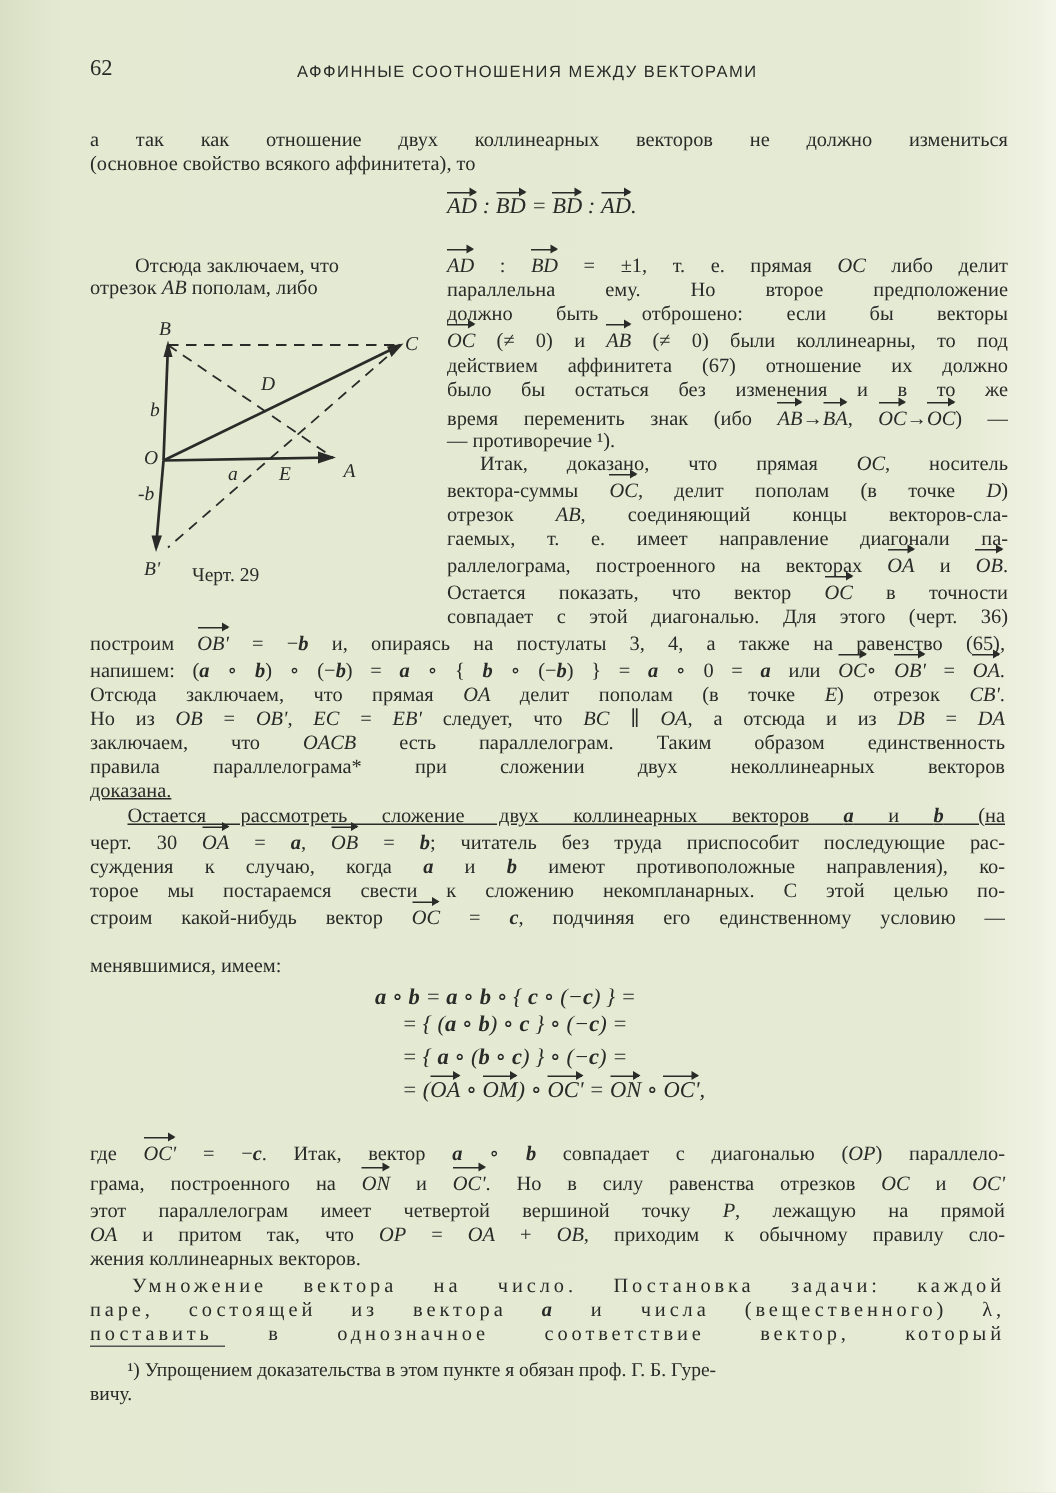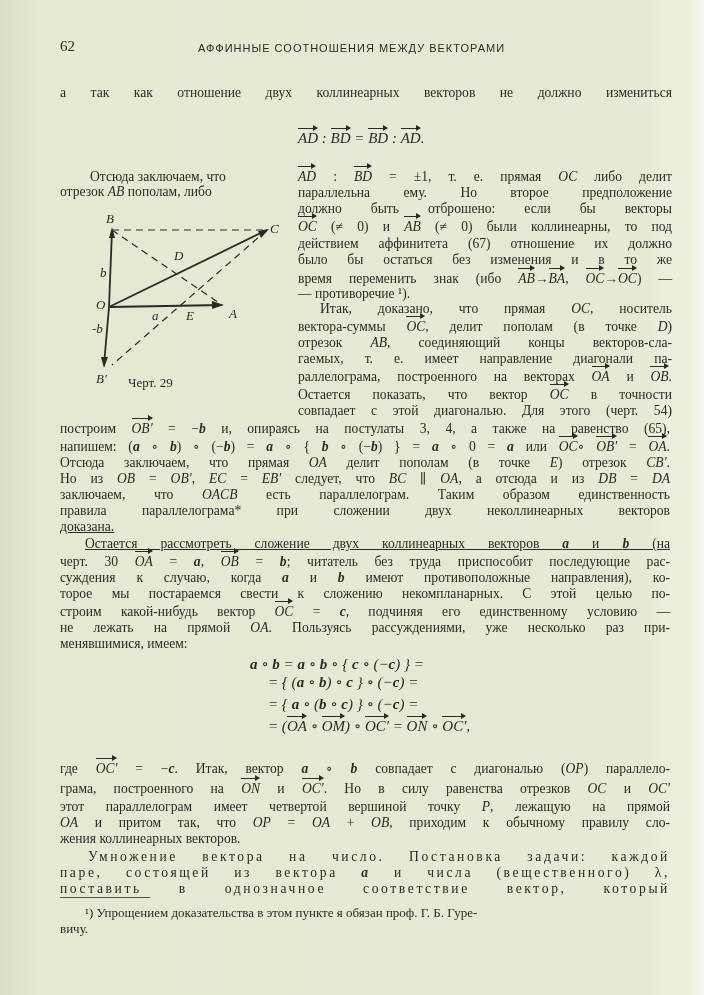--- a/index.html
+++ b/index.html
@@ -27,20 +27,21 @@
 <body>
 
 <div class="page">
 
   <div class="abs hdr-num">62</div>
   <div class="abs hdr-title">АФФИННЫЕ СООТНОШЕНИЯ МЕЖДУ ВЕКТОРАМИ</div>
 
   <div class="line" style="left:60px;top:84px;width:612px;">
     <div class="j">а так как отношение двух коллинеарных векторов не должно измениться</div>
   </div>
+  <div class="line" style="left:60px;top:100px;">(основное свойство всякого аффинитета), то</div>
 
   <div class="abs eq" style="left:298px;top:130px;">
     <span class="vec">AD</span> : <span class="vec">BD</span> = <span class="vec">BD</span> : <span class="vec">AD</span>.
   </div>
 
   <div class="line" style="left:90px;top:168px;">Отсюда заключаем, что</div>
   <div class="line" style="left:60px;top:183px;">отрезок <i>AB</i> пополам, либо</div>
 
   <div class="line" style="left:298px;top:168px;width:374px;">
       <div class="j"><span class="vec">AD</span> : <span class="vec">BD</span> = ±1, т. е. прямая <i>OC</i> либо делит</div>
@@ -78,21 +79,21 @@
       <div class="j">гаемых, т. е. имеет направление диагонали па-</div>
     </div>
   <div class="line" style="left:298px;top:368px;width:374px;">
       <div class="j">раллелограма, построенного на векторах <span class="vec">OA</span> и <span class="vec">OB</span>.</div>
     </div>
 
   <div class="line" style="left:298px;top:386px;width:374px;">
       <div class="j">Остается показать, что вектор <span class="vec">OC</span> в точности</div>
     </div>
   <div class="line" style="left:298px;top:402px;width:374px;">
-      <div class="j">совпадает с этой диагональю. Для этого (черт. 54)</div>
+      <div class="j">совпадает с этой диагональю. Для этого (черт. 36)</div>
     </div>
 
   <svg class="fig" viewBox="0 0 200 180">
     <g stroke="#2a2a28" fill="none" stroke-width="1.2">
       <line x1="30" y1="25" x2="185" y2="25" stroke-dasharray="7,5"></line>
       <line x1="30" y1="25" x2="140" y2="100" stroke-dasharray="7,5"></line>
       <line x1="185" y1="25" x2="30" y2="160" stroke-dasharray="7,5"></line>
       <line x1="27" y1="102" x2="30" y2="25" stroke-width="1.8"></line>
       <line x1="27" y1="102" x2="140" y2="100" stroke-width="1.8"></line>
       <line x1="27" y1="102" x2="185" y2="25" stroke-width="1.8"></line>
@@ -147,23 +148,20 @@
     </div>
   <div class="line" style="left:60px;top:569px;width:610px;">
       <div class="j">суждения к случаю, когда <b>a</b> и <b>b</b> имеют противоположные направления), ко-</div>
     </div>
   <div class="line" style="left:60px;top:585px;width:610px;">
       <div class="j">торое мы постараемся свести к сложению некомпланарных. С этой целью по-</div>
     </div>
   <div class="line" style="left:60px;top:603px;width:610px;">
       <div class="j">строим какой-нибудь вектор <span class="vec">OC</span> = <b>c</b>, подчиняя его единственному условию —</div>
     </div>
-  <div class="line" style="left:60px;top:619px;width:610px;">
-      <div class="j">не лежать на прямой <i>OA</i>. Пользуясь рассуждениями, уже несколько раз при-</div>
-    </div>
   <div class="line" style="left:60px;top:635px;">менявшимися, имеем:</div>
 
   <div class="abs eq" style="left:250px;top:655px;"><b>a</b> ∘ <b>b</b> = <b>a</b> ∘ <b>b</b> ∘ { <b>c</b> ∘ (−<b>c</b>) } =</div>
   <div class="abs eq" style="left:268px;top:673px;">= { (<b>a</b> ∘ <b>b</b>) ∘ <b>c</b> } ∘ (−<b>c</b>) =</div>
   <div class="abs eq" style="left:268px;top:695px;">= { <b>a</b> ∘ (<b>b</b> ∘ <b>c</b>) } ∘ (−<b>c</b>) =</div>
   <div class="abs eq" style="left:268px;top:717px;">= (<span class="vec">OA</span> ∘ <span class="vec">OM</span>) ∘ <span class="vec">OC'</span> = <span class="vec">ON</span> ∘ <span class="vec">OC'</span>,</div>
 
   <div class="line" style="left:60px;top:760px;width:610px;">
       <div class="j">где <span class="vec">OC'</span> = −<b>c</b>. Итак, вектор <b>a</b> ∘ <b>b</b> совпадает с диагональю (<i>OP</i>) параллело-</div>
     </div>

